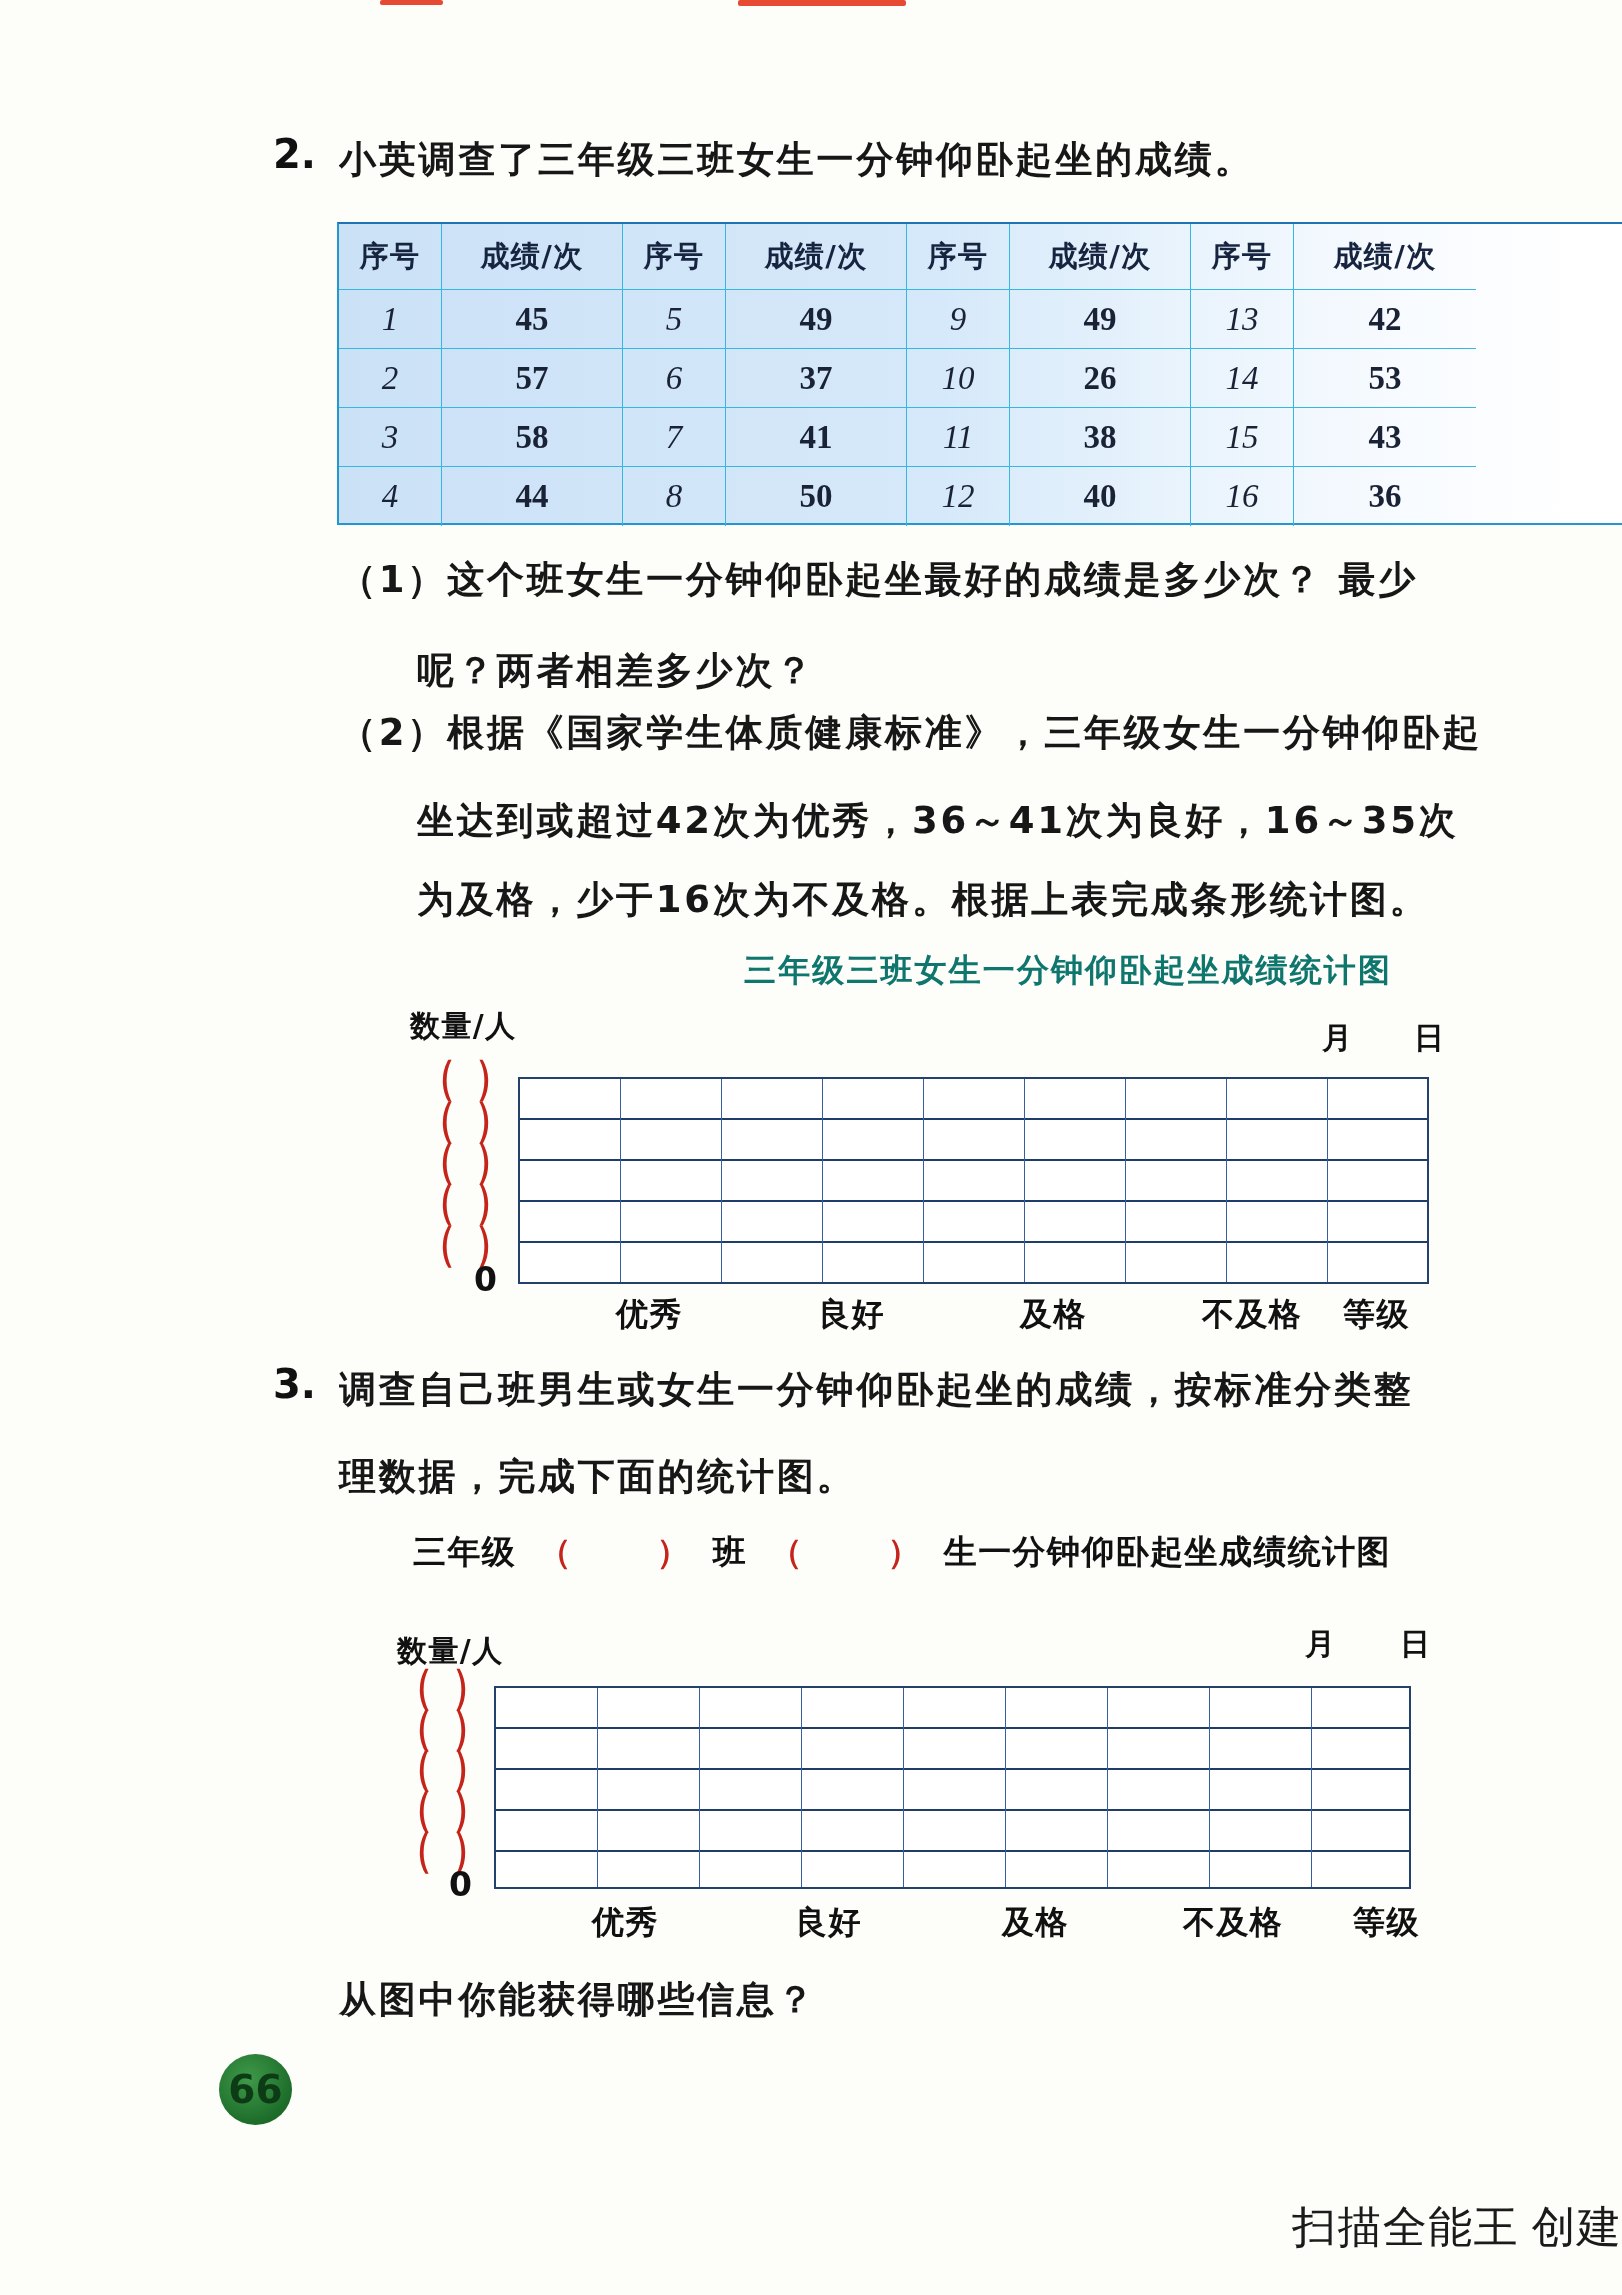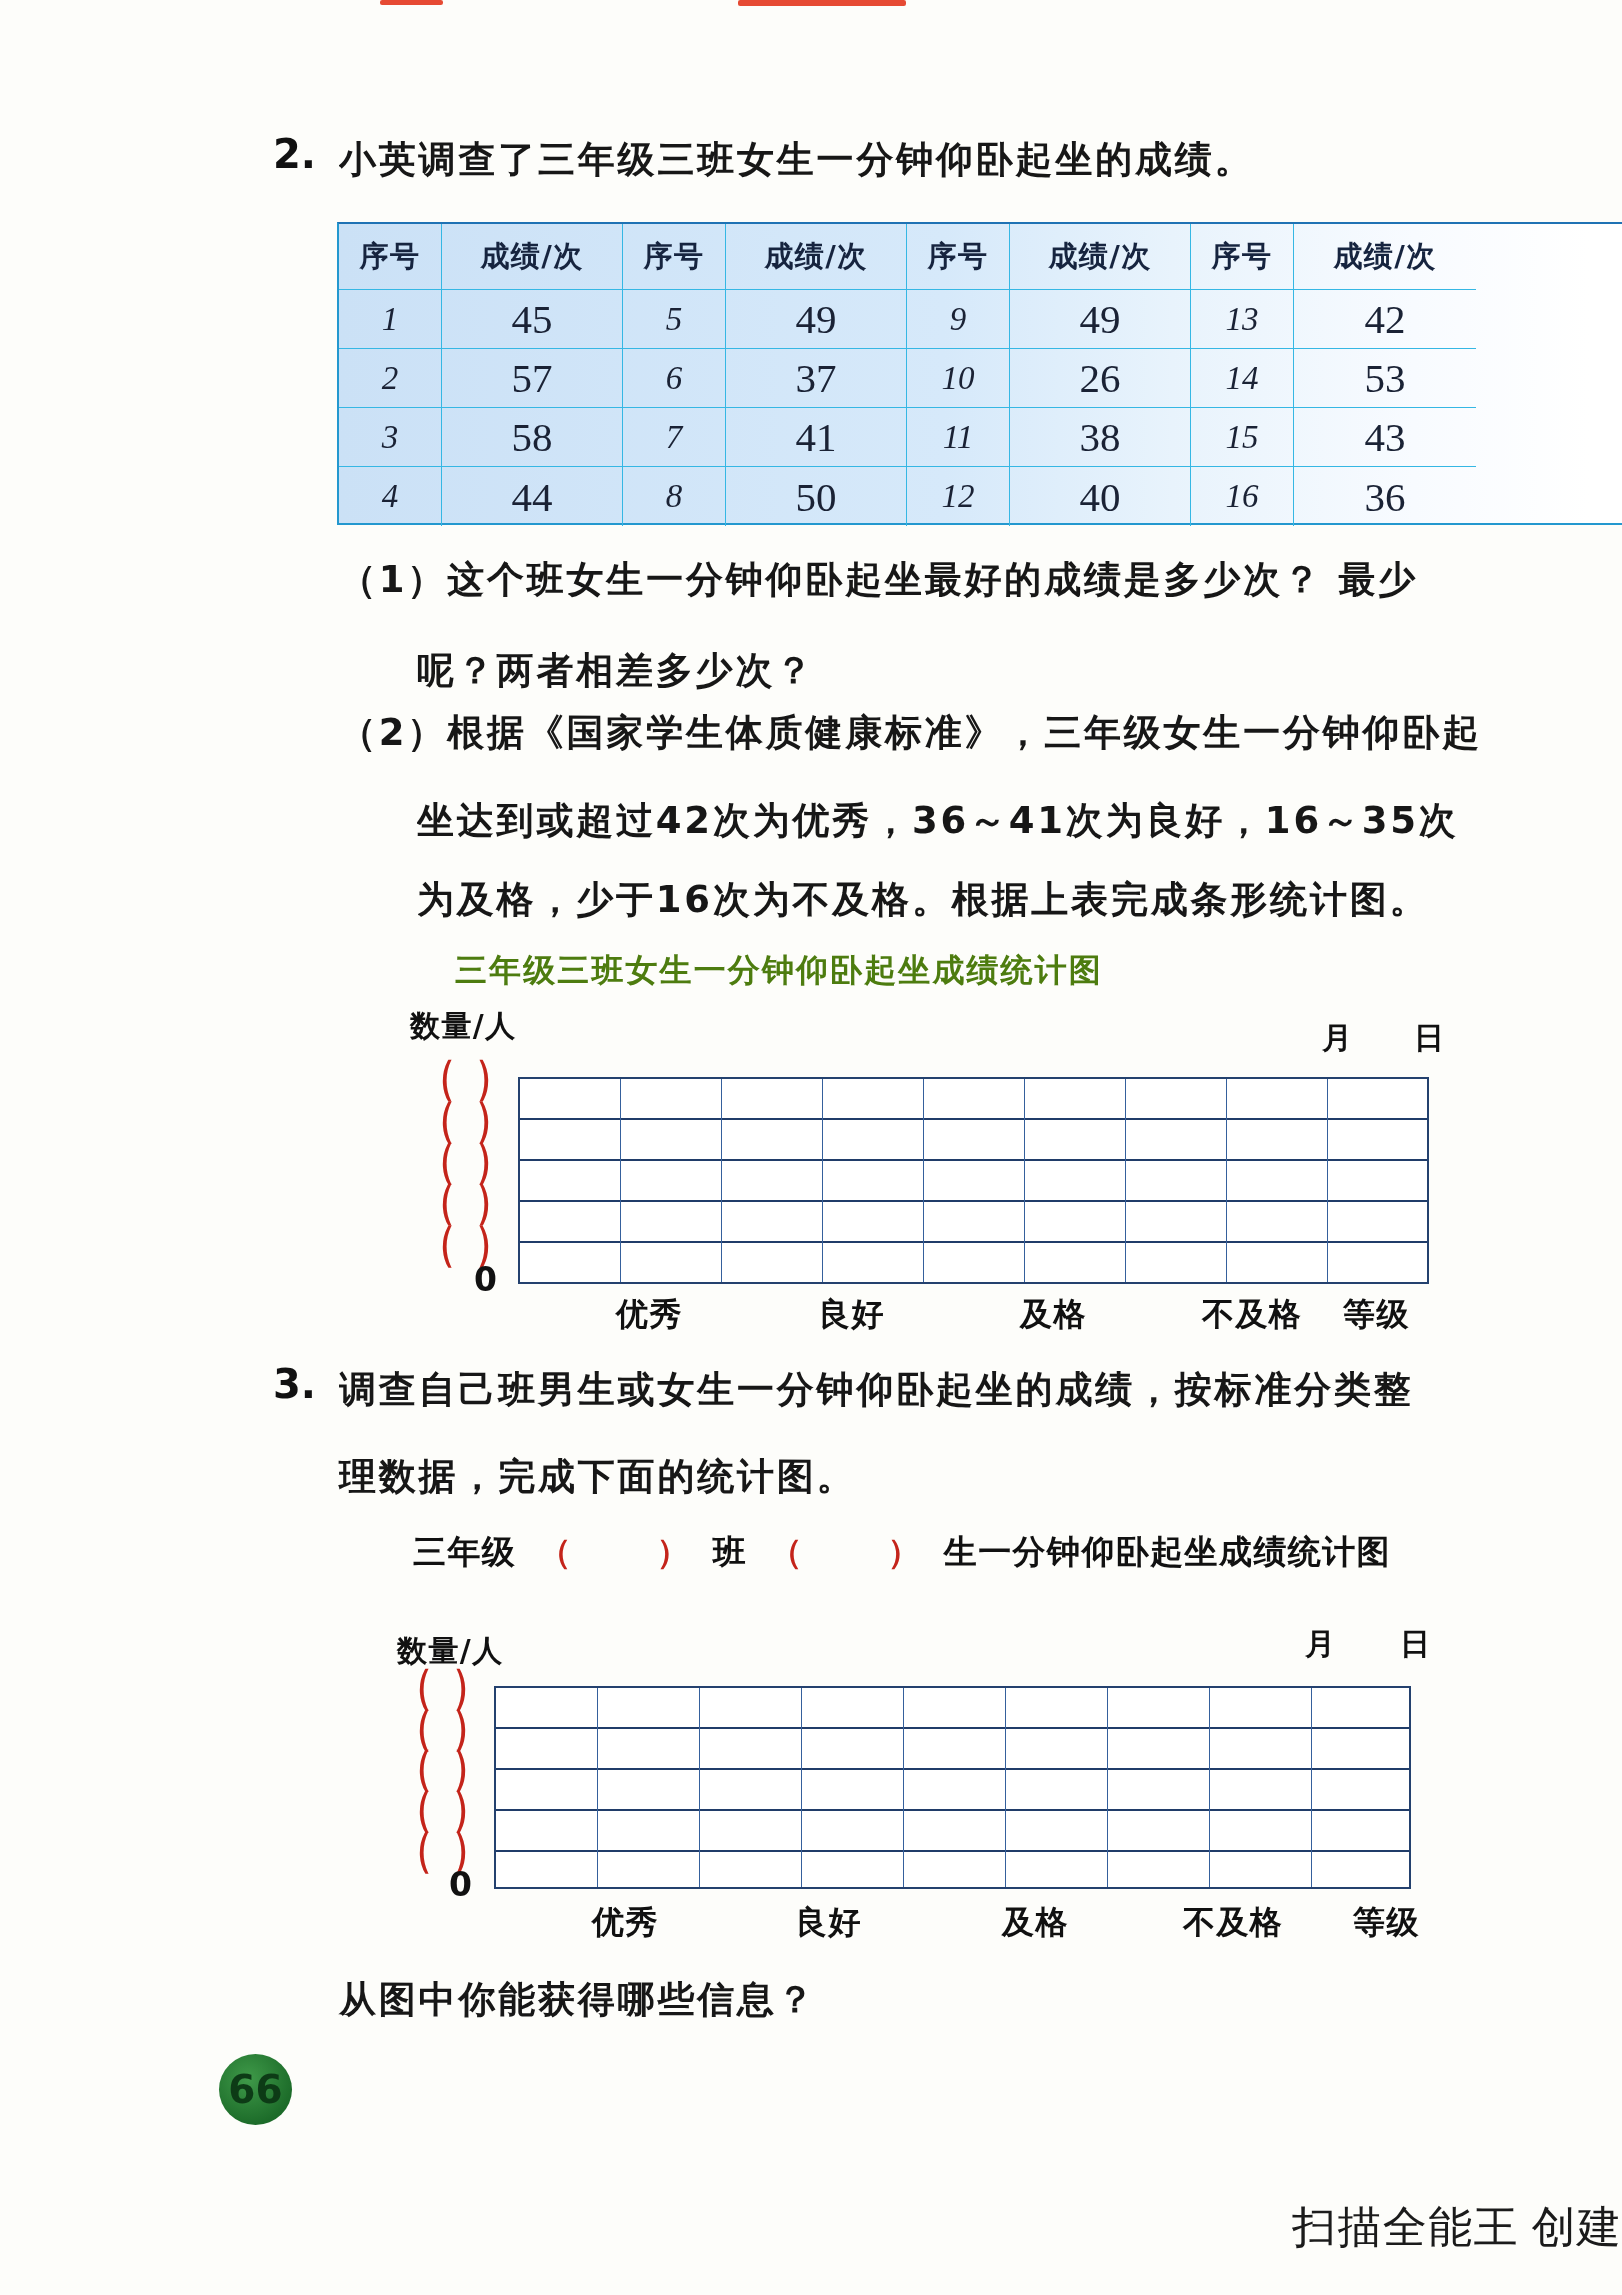--- a/index.html
+++ b/index.html
@@ -29,24 +29,24 @@
   }
   .tc{
     display:flex;align-items:center;justify-content:center;
     border-right:1.4px solid #35b7e4;border-bottom:1.4px solid #35b7e4;
     color:#1a2235;overflow:hidden;
   }
   .qtable > .tc:nth-child(8n){border-right:none;}
   .qtable > .tc:nth-child(n+33){border-bottom:none;}
   .th{font-size:29px;font-weight:700;letter-spacing:1.4px;color:#16243f;}
   .idx{font-family:"Liberation Serif","DejaVu Serif",serif;font-style:italic;font-size:33px;}
-  .score{font-family:"Liberation Serif","DejaVu Serif",serif;font-size:41px;}
-
-  
-  .chart-title{font-size:32px;font-weight:700;letter-spacing:2.1px;text-align:left;color:#4d7c0f;}
+  .score{font-family:"Liberation Serif","DejaVu Serif",serif;font-size:33px;font-weight:bold;}
+
+  
+  .chart-title{font-size:32px;font-weight:700;letter-spacing:2.1px;text-align:right;color:#0f766e;}
   .axis-label{font-size:30px;font-weight:700;letter-spacing:1.4px;color:#111;white-space:nowrap;}
   .date-row{display:flex;font-size:30px;font-weight:700;color:#111;}
   .grid{
     box-sizing:border-box;border:2.1px solid #24416e;background-color:#fff;
   }
   .grid1{
     background-image:
       repeating-linear-gradient(to right, transparent 0 100px, #35609c 100px 101px),
       repeating-linear-gradient(to bottom, transparent 0 39px, #203c69 39px 41px);
   }

